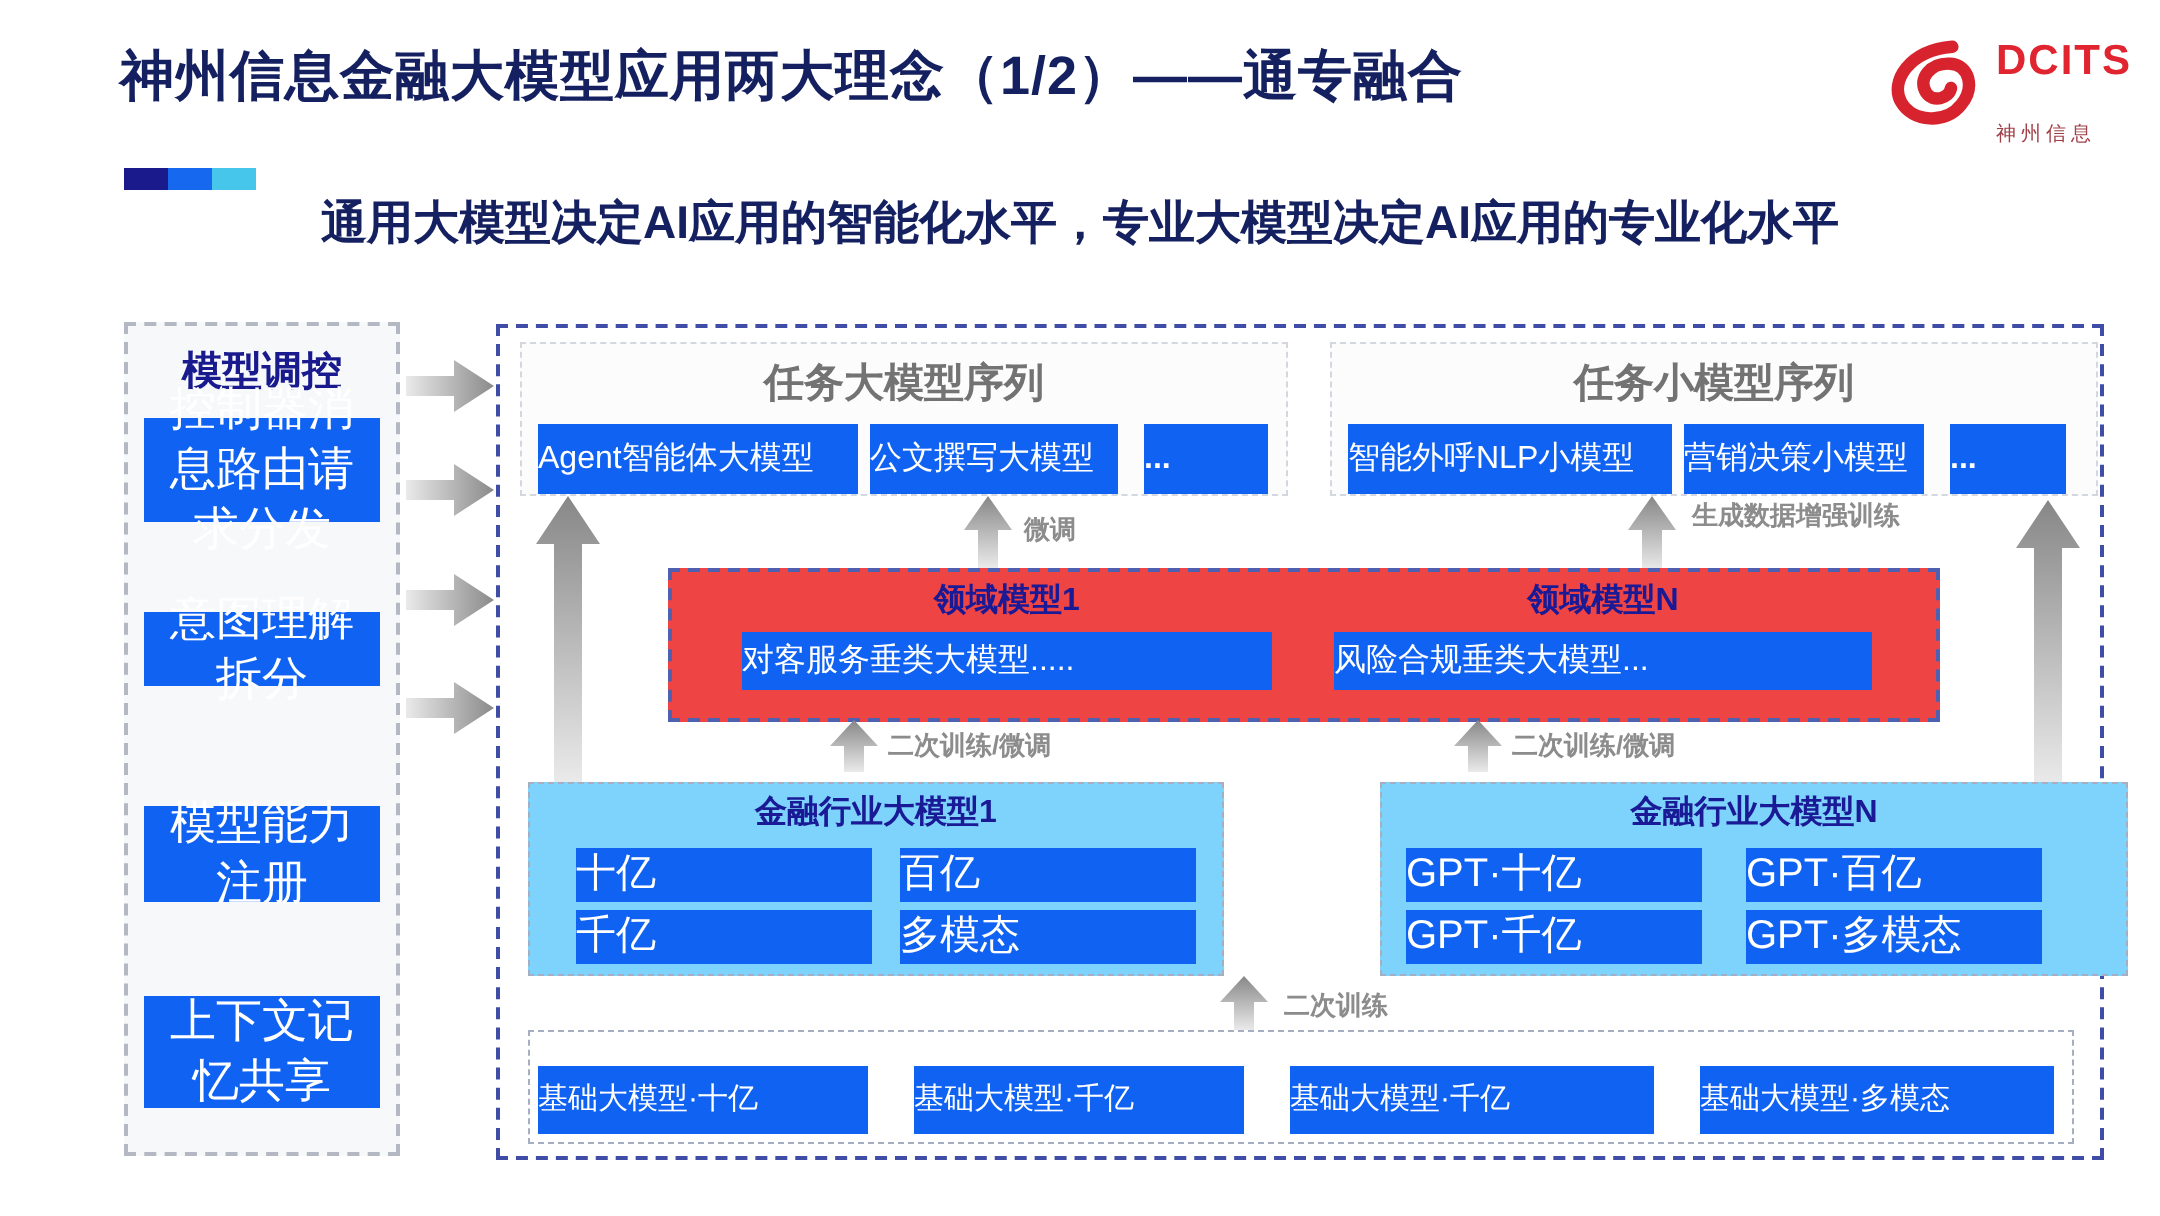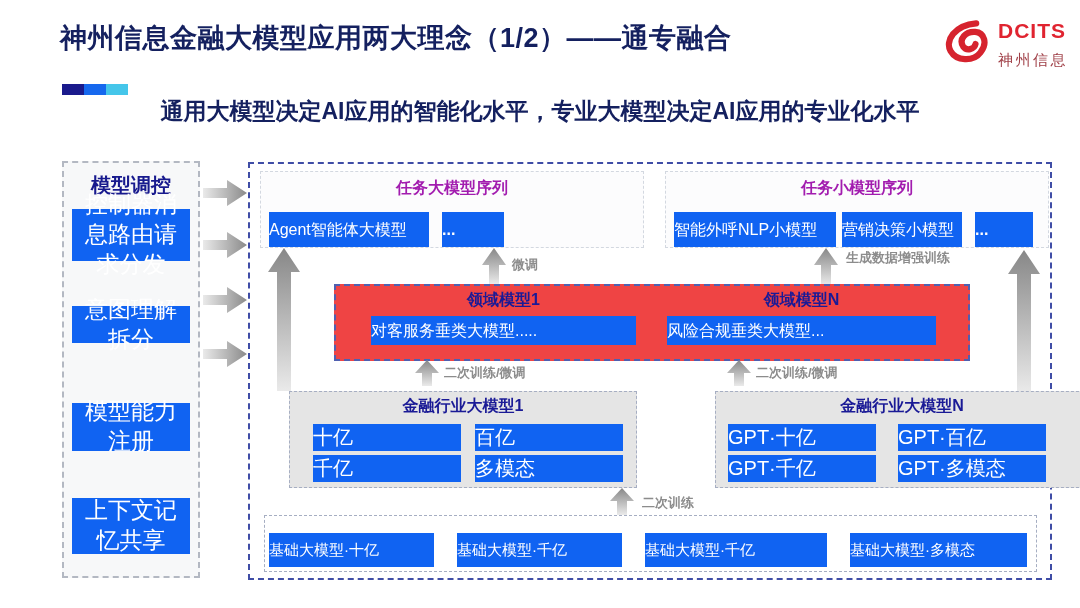--- a/index.html
+++ b/index.html
@@ -6,50 +6,50 @@
   #slide{position:relative;width:1080px;height:608px;background:#ffffff;overflow:hidden;
          font-family:"Liberation Sans","DejaVu Sans",sans-serif;}
   
   #page-title{position:absolute;left:60px;top:20px;font-size:27px;font-weight:bold;color:#14205f;letter-spacing:.5px;}
   #accent-bar{position:absolute;left:62px;top:84px;height:11px;display:flex;}
   #accent-bar span{display:block;width:22px;height:11px;}
   #subtitle{position:absolute;left:0;right:0;top:96px;text-align:center;font-size:23px;font-weight:bold;color:#14205f;}
   #logo{position:absolute;left:942px;top:20px;display:flex;align-items:flex-start;}
   #logo .lg-text{margin-left:6px;display:flex;flex-direction:column;line-height:1.05;}
   #logo .lg-brand{font-size:21px;font-weight:bold;color:#e02430;letter-spacing:1px;}
-  #logo .lg-cn{font-size:15px;color:#a04048;letter-spacing:2.5px;margin-top:10px;}
+  #logo .lg-cn{font-size:10px;color:#a04048;letter-spacing:2.5px;margin-top:21px;}
   
   #sidebar{position:absolute;left:62px;top:161px;width:138px;height:417px;box-sizing:border-box;
            border:2px dashed #b3b8c2;background:#f7f8f9;}
   #sidebar .sb-title{position:absolute;top:9px;left:0;right:0;text-align:center;
            font-size:20px;font-weight:bold;color:#181a8e;}
   .sb-btn{position:absolute;left:8px;right:8px;background:#1063f2;color:#fff;
           display:flex;align-items:center;justify-content:center;text-align:center;
           font-size:23px;line-height:1.3;padding:2px 4px;box-sizing:border-box;}
   
   .arrow{position:absolute;}
   .alabel{position:absolute;color:#8c8c8c;font-weight:bold;font-size:13px;white-space:nowrap;}
   .alabel.wrap{white-space:normal;text-align:center;line-height:1.25;}
   
   #main{position:absolute;left:248px;top:162px;width:804px;height:418px;box-sizing:border-box;
         border:2px dashed #3f4da6;background:#ffffff;}
   .sect{position:absolute;height:77px;box-sizing:border-box;background:#fcfcfd;border:1px dashed #d3d8e0;}
-  .sect .hdr{position:absolute;top:6px;left:0;right:0;text-align:center;font-size:16px;font-weight:bold;color:#a21caf;}
+  .sect .hdr{position:absolute;top:6px;left:0;right:0;text-align:center;font-size:20px;font-weight:bold;color:#737373;}
   .sect .chips{position:absolute;left:8px;top:40px;display:flex;gap:6px;}
   .chip{background:#1063f2;color:#ffffff;text-align:left;box-sizing:border-box;}
   .sect .chip{height:35px;line-height:35px;font-size:16px;}
   .sect .chip:last-child{margin-left:7px;font-weight:bold;}
   
   #domain-box{position:absolute;left:84px;top:120px;width:636px;height:77px;box-sizing:border-box;
               border:2px dashed #5060b0;background:#ef4444;}
   .dcol{position:absolute;top:4px;}
   .dcol .hdr{text-align:center;font-size:16px;font-weight:bold;color:#1a1a96;height:26px;}
   .dcol .chip{height:29px;line-height:29px;font-size:16px;width:100%;}
   
-  .ind{position:absolute;top:227px;height:97px;box-sizing:border-box;background:#e5e5e5;border:1px dashed #a6aec2;margin-left:25px;}
+  .ind{position:absolute;top:227px;height:97px;box-sizing:border-box;background:#7dd3fc;border:1px dashed #a6aec2;}
   .ind .hdr{position:absolute;top:4px;left:0;right:0;text-align:center;font-size:16px;font-weight:bold;color:#1a1a96;}
   .i-chip{position:absolute;width:148px;height:27px;line-height:27px;font-size:20px;}
   
   #base-box{position:absolute;left:14px;top:351px;width:773px;height:57px;box-sizing:border-box;
             border:1px dashed #a6aec2;background:#ffffff;display:flex;gap:23px;padding:17px 0 0 4px;}
   .b-chip{height:34px;line-height:34px;font-size:15px;}
 </style>
 </head>
 <body>
 
@@ -110,20 +110,21 @@
   <svg class="arrow" style="left:203px;top:341px" width="44" height="26">
       <polygon points="44,13 24,0 24,8 0,8 0,18 24,18 24,26" fill="url(#gradH)"></polygon>
     </svg>
 
   <div id="main">
 
     <div class="sect" style="left:10px;width:384px;top:7px;">
       <div class="hdr">任务大模型序列</div>
       <div class="chips">
         <div class="chip" style="width:160px">Agent智能体大模型</div>
+        <div class="chip" style="width:124px">公文撰写大模型</div>
         <div class="chip" style="width:62px">...</div>
       </div>
     </div>
 
     <div class="sect" style="left:415px;width:384px;top:7px;">
       <div class="hdr">任务小模型序列</div>
       <div class="chips">
         <div class="chip" style="width:162px">智能外呼NLP小模型</div>
         <div class="chip" style="width:120px">营销决策小模型</div>
         <div class="chip" style="width:58px">...</div>

